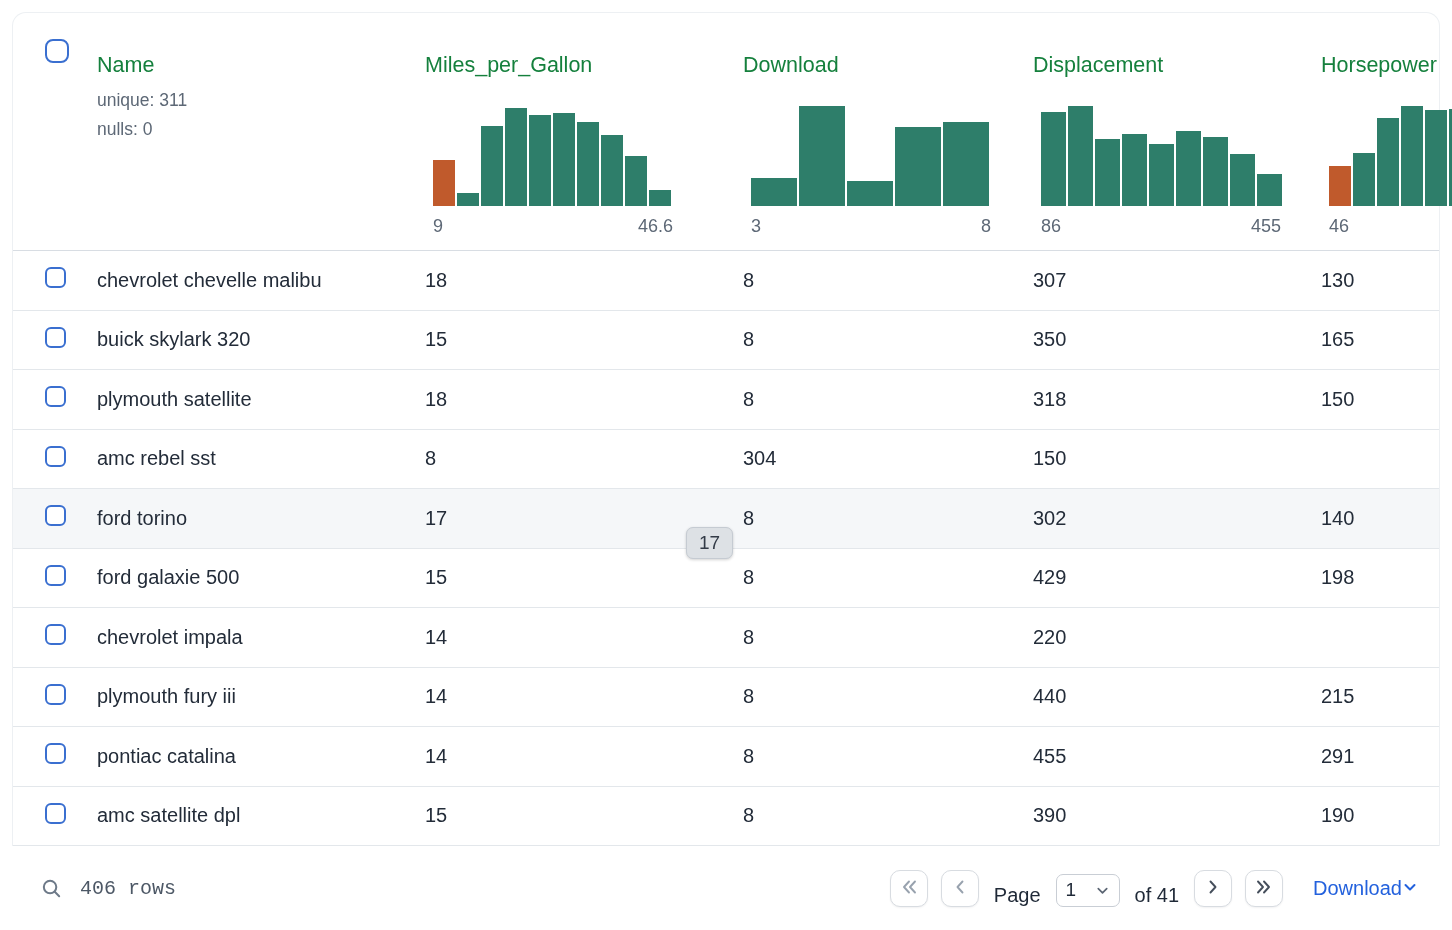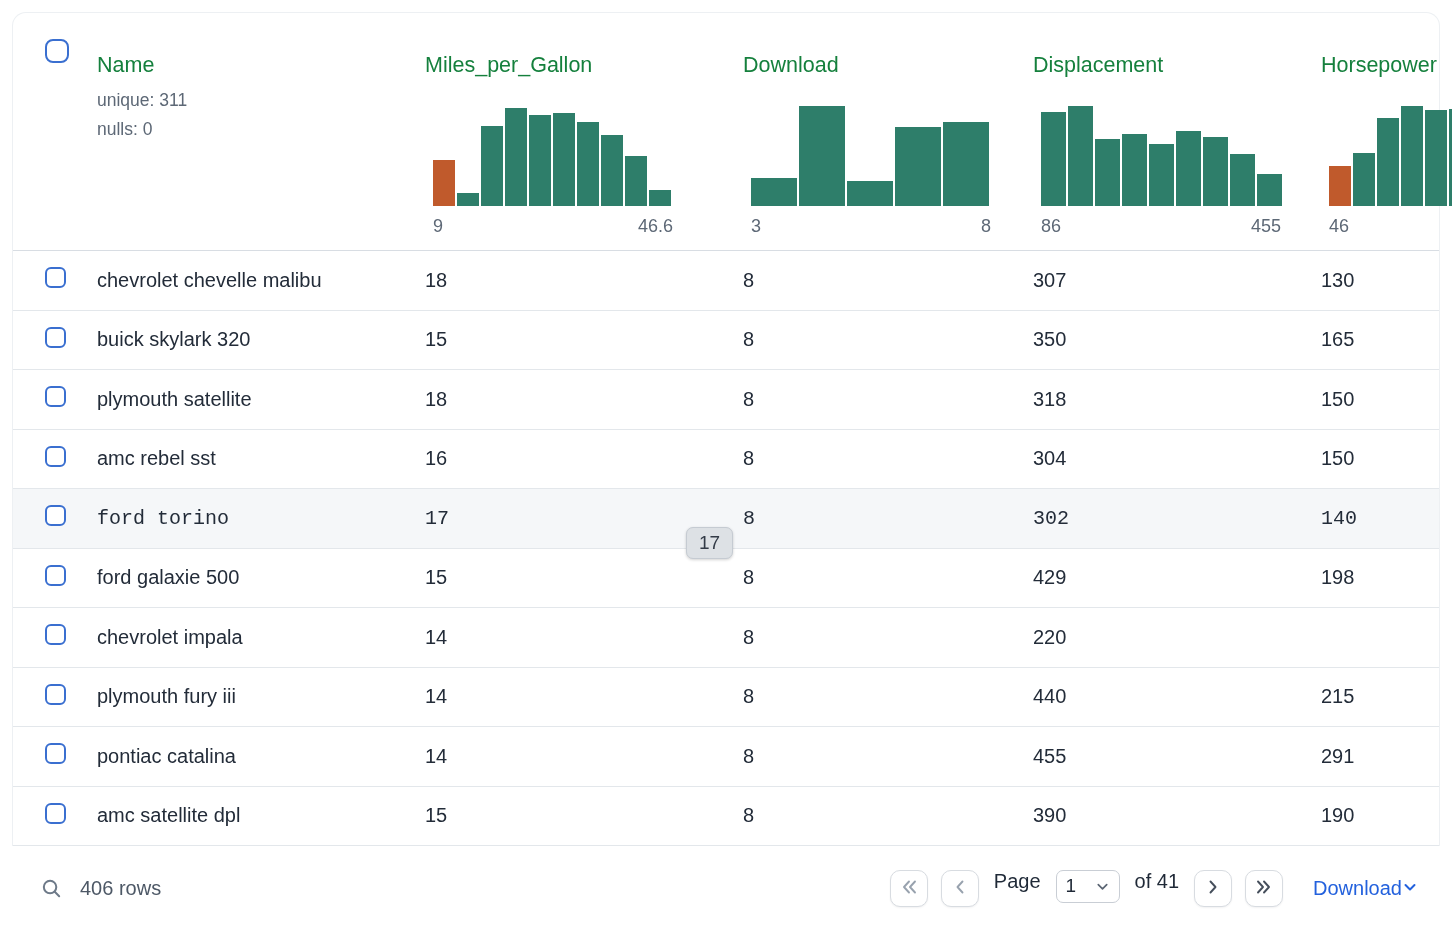--- a/index.html
+++ b/index.html
@@ -73,21 +73,21 @@
   }
 
   
   .data-row {
     height: 59.5px;
     border-bottom: 1px solid #e3e7eb;
     font-size: 20px;
     color: #232c39;
     background: #fff;
   }
-  .data-row.highlighted { background: var(--row-highlight, #f5f7f9); font-family: Liberation Mono, monospace; }
+  .data-row.highlighted { background: var(--row-highlight, #f5f7f9); }
   .cell { overflow: visible; white-space: nowrap; }
 
   
   .tooltip {
     position: absolute;
     left: 686px; top: 527px;
     background: var(--tooltip-bg, #dde1e5);
     border: 1px solid #c5cbd2;
     border-radius: 7px;
     padding: 4px 12px;
@@ -97,23 +97,23 @@
   }
 
   
   .footer {
     height: 84px;
     display: flex;
     align-items: center;
     padding: 0 34px 0 40px;
   }
   .search-icon-wrap { display: inline-flex; color: #6e7a89; cursor: pointer; }
-  .rows-count { margin-left: 17px; font-size: 20px; color: #4d5866; }
-
-  .pagination { margin-left: auto; display: flex; align-items: flex-start; gap: 13px; }
+  .rows-count { margin-left: 17px; font-size: 20px; color: #4d5866; font-family: Liberation Mono, monospace; }
+
+  .pagination { margin-left: auto; display: flex; align-items: flex-end; gap: 13px; }
   .page-btn {
     width: 38px; height: 37px;
     border: 1px solid #d8dce1;
     border-radius: 10px;
     background: #fff;
     box-shadow: 0 1px 2px rgba(16,24,40,.06);
     display: inline-flex; align-items: center; justify-content: center;
     color: #454e5b;
     cursor: pointer;
   }
@@ -267,21 +267,20 @@
     <div class="cell">18</div>
     <div class="cell">8</div>
     <div class="cell">318</div>
     <div class="cell">150</div>
   </div>
         <div class="grid-row data-row">
     <div class="cell checkbox-cell">
       <span class="checkbox"></span>
     </div>
     <div class="cell">amc rebel sst</div>
-    <div class="cell">16</div>
     <div class="cell">8</div>
     <div class="cell">304</div>
     <div class="cell">150</div>
   </div>
         <div class="grid-row data-row highlighted">
     <div class="cell checkbox-cell">
       <span class="checkbox"></span>
     </div>
     <div class="cell">ford torino</div>
     <div class="cell">17</div>

